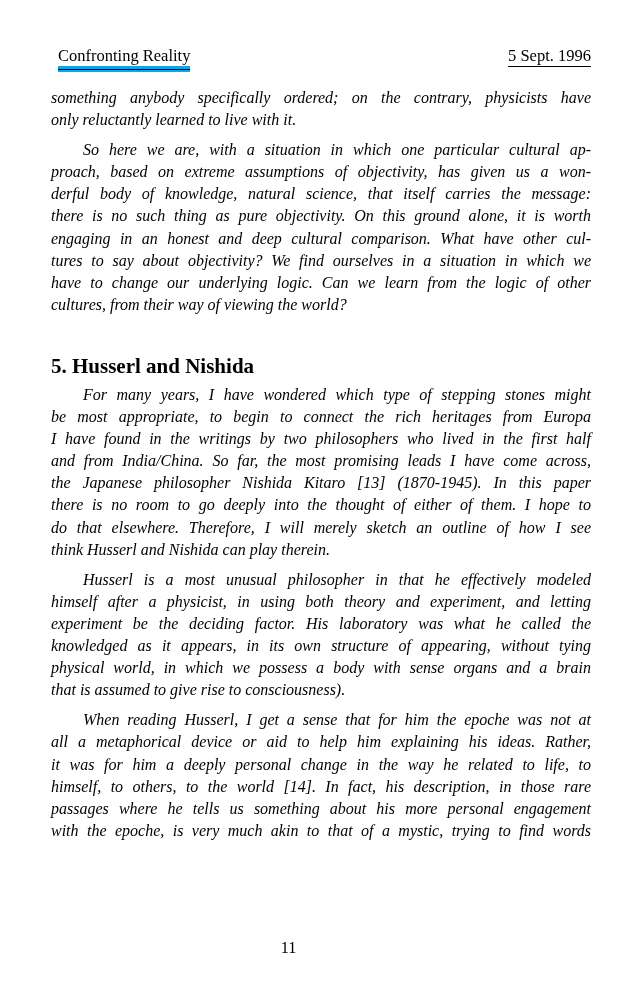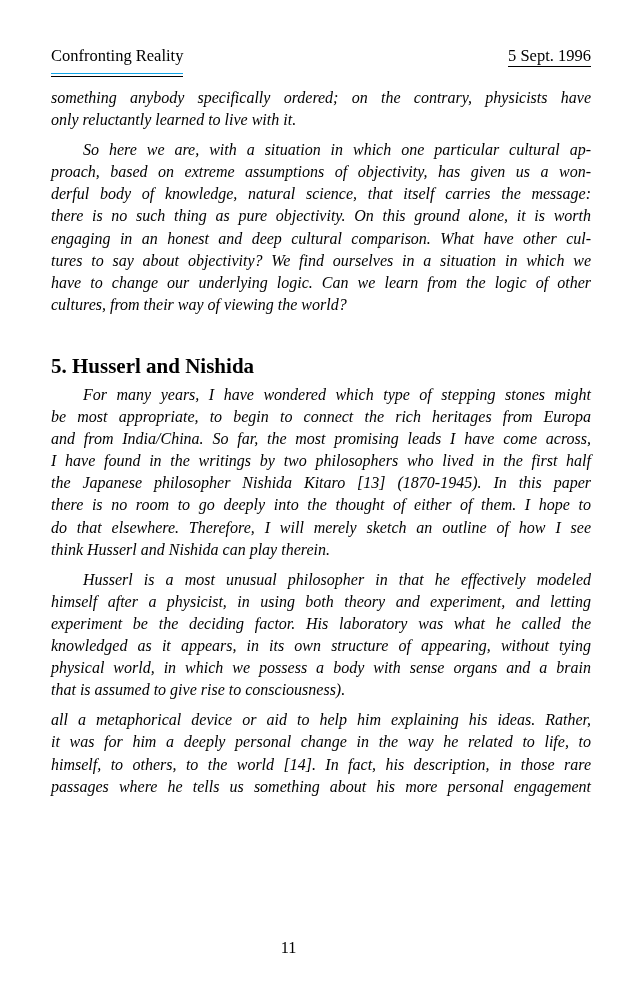--- a/index.html
+++ b/index.html
@@ -18,24 +18,24 @@
     .header {
       position: absolute;
       top: 47px;
       left: 51px;
       width: 540px;
       height: 22px;
       font-size: 16.5px;
     }
     .header-left {
       position: absolute;
-      left: 0;
+      left: 7px;
       top: 0;
-      border-bottom: 1px solid #0ea5e9;
-      padding-bottom: 8px;
+      border-bottom: 6px solid #0ea5e9;
+      padding-bottom: 1px;
       line-height: 18px;
     }
     .header-left::after {
       content: "";
       position: absolute;
       left: 0;
       right: 0;
       bottom: -4px;
       border-bottom: 1px solid #000;
     }
@@ -113,38 +113,40 @@
     <span class="line last">cultures, from their way of viewing the world?</span>
   </div>
 </div>
 
 <div class="section-heading">5.  Husserl and Nishida</div>
 
 <div class="body-text" style="top: 384px;">
   <div>
     <span class="line indent">For many years, I have wondered which type of stepping stones might</span>
     <span class="line">be most appropriate, to begin to connect the rich heritages from Europa</span>
+    <span class="line">I have found in the writings by two philosophers who lived in the first half</span>
     <span class="line">and from India/China.  So far, the most promising leads I have come across,</span>
-    <span class="line">I have found in the writings by two philosophers who lived in the first half</span>
     <span class="line">the Japanese philosopher Nishida Kitaro [13] (1870-1945).  In this paper</span>
     <span class="line">there is no room to go deeply into the thought of either of them.  I hope to</span>
     <span class="line">do that elsewhere.  Therefore, I will merely sketch an outline of how I see</span>
     <span class="line last">think Husserl and Nishida can play therein.</span>
   </div>
   <div class="para-gap"></div>
   <div>
     <span class="line indent">Husserl is a most unusual philosopher in that he effectively modeled</span>
     <span class="line">himself after a physicist, in using both theory and experiment, and letting</span>
     <span class="line">experiment be the deciding factor.  His laboratory was what he called the</span>
     <span class="line">knowledged as it appears, in its own structure of appearing, without tying</span>
     <span class="line">physical world, in which we possess a body with sense organs and a brain</span>
     <span class="line last">that is assumed to give rise to consciousness).</span>
   </div>
   <div class="para-gap"></div>
   <div>
+    <span class="line indent">When reading Husserl, I get a sense that for him the epoche was not at</span>
     <span class="line">all a metaphorical device or aid to help him explaining his ideas.  Rather,</span>
     <span class="line">it was for him a deeply personal change in the way he related to life, to</span>
     <span class="line">himself, to others, to the world [14].  In fact, his description, in those rare</span>
     <span class="line">passages where he tells us something about his more personal engagement</span>
+    <span class="line">with the epoche, is very much akin to that of a mystic, trying to find words</span>
   </div>
 </div>
 
 <div class="page-number">11</div>
 
 </body></html>

